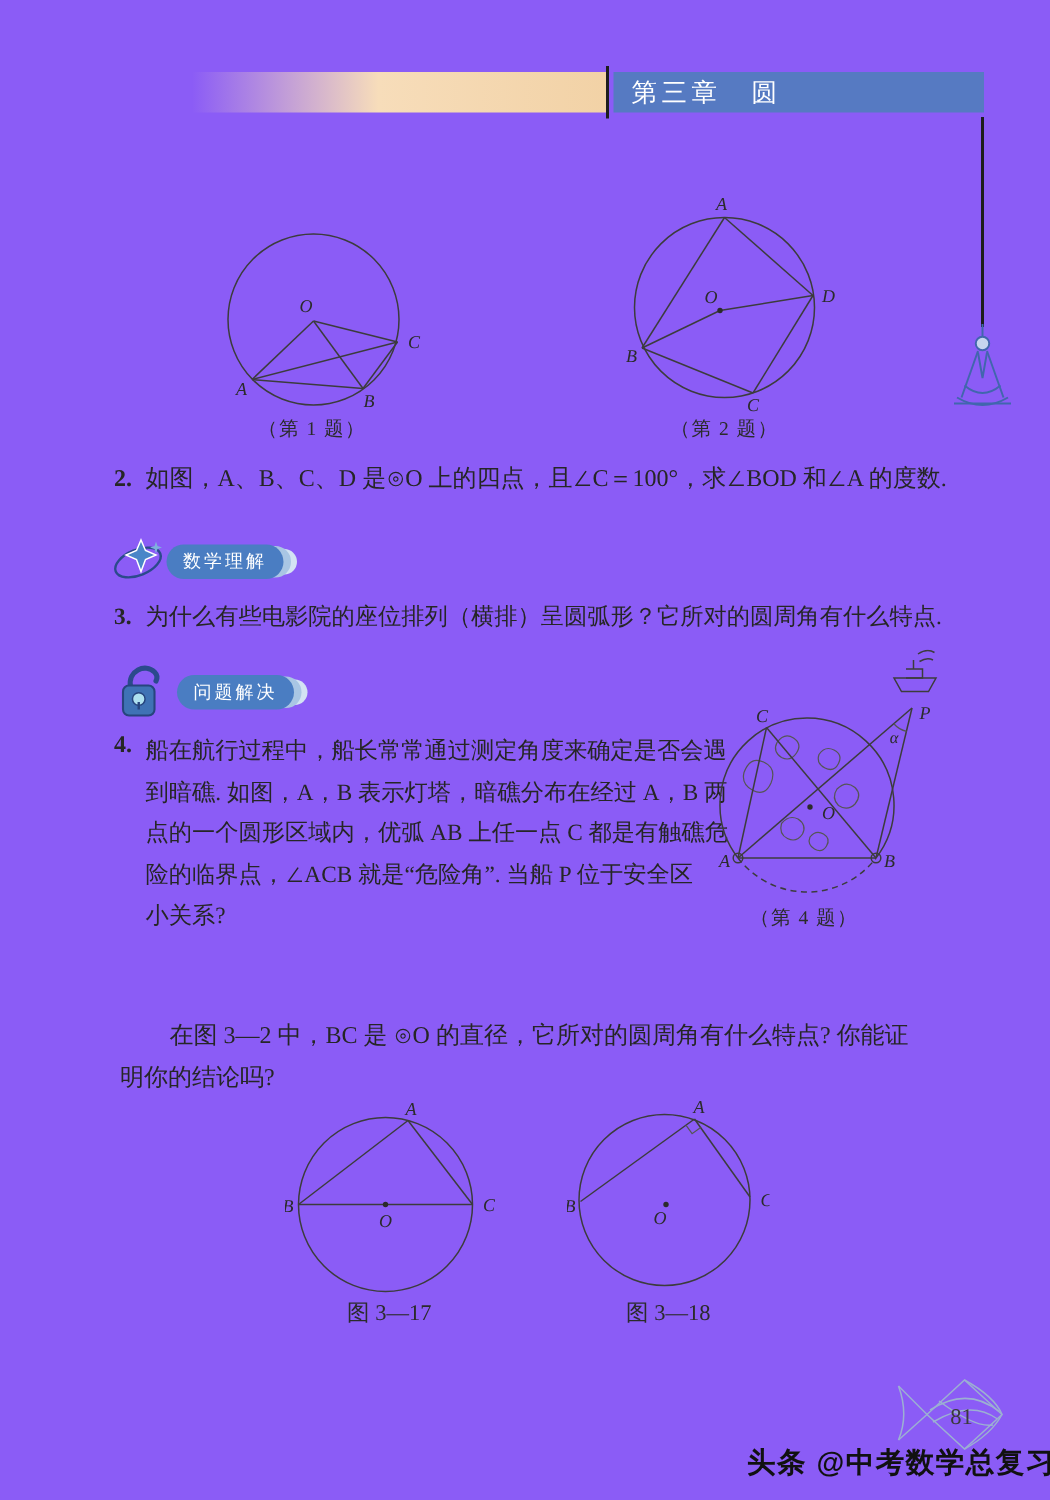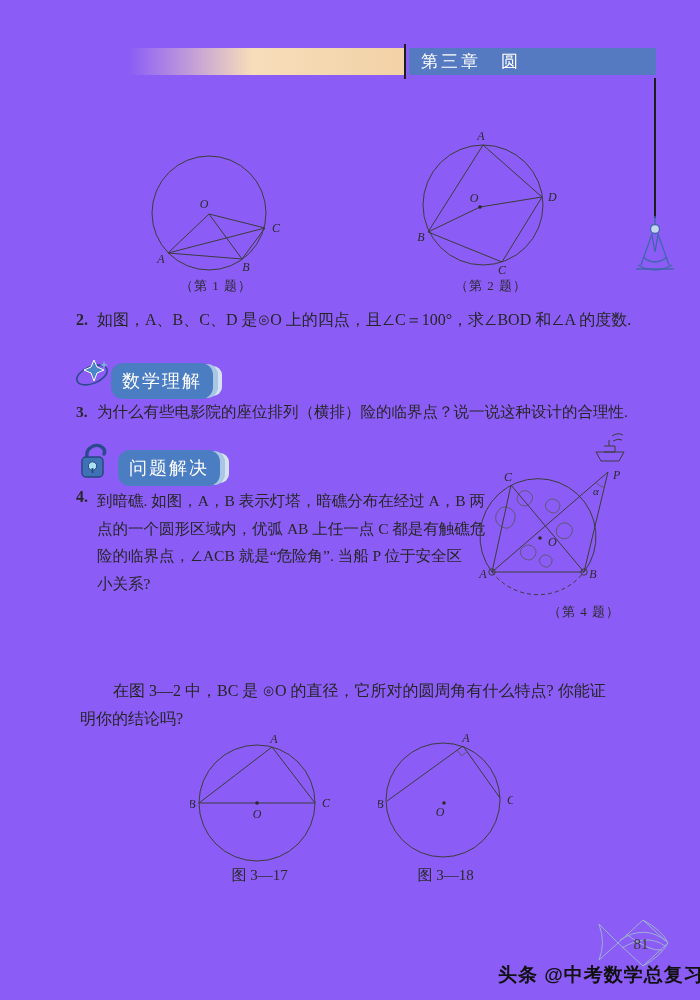--- a/index.html
+++ b/index.html
@@ -14,26 +14,26 @@
   .hdr-divider { left:404px; top:44px; width:2px; height:35px; background:#1d1d1d; }
   .blue-bar { left:409px; top:48px; width:247px; height:27px; background:#567ac2;
     color:#fff; font-family:"Liberation Sans", sans-serif; font-size:17px; letter-spacing:3px;
     display:flex; align-items:center; padding-left:12px; }
   .right-vline { left:654px; top:78px; width:2px; height:140px; background:#1d1d1d; }
 
   
   .prob { display:flex; font-size:16px; line-height:22px; }
   .prob .num { width:21px; font-weight:bold; flex:none; }
   .p4-lines div { white-space:nowrap; }
-  .caption { text-align:right; font-size:13px; letter-spacing:1px; color:#2b2b2b; }
+  .caption { text-align:left; font-size:13px; letter-spacing:1px; color:#2b2b2b; }
   .fig-caption { text-align:center; font-size:15px; color:#2b2b2b; }
 
   
-  .badge-pill { position:absolute; height:36px; background:#4a7dc2; border-radius:12px;
-    color:#fff; font-family:"Liberation Sans", sans-serif; font-size:18px; letter-spacing:2px;
+  .badge-pill { position:absolute; height:23px; background:#4a7dc2; border-radius:12px;
+    color:#fff; font-family:"Liberation Sans", sans-serif; font-size:12px; letter-spacing:2px;
     display:flex; align-items:center; padding:4px 11px;
     box-shadow:6px 0 0 -1px #a9c6e4, 12px 0 0 -3px #d3e3f3; }
 
   .para { font-size:16px; line-height:28px; }
 
   .footer-text { font-family:"Liberation Sans", sans-serif; font-weight:bold;
     font-size:19px; color:#111; letter-spacing:1px; white-space:nowrap; }
 
   svg text.pt { font-family:"Liberation Serif", serif; font-style:italic; font-size:12px; fill:#2b2b2b; }
   svg text.small { font-size:11px; }
@@ -110,35 +110,36 @@
     <ellipse cx="19" cy="18" rx="16" ry="8.5" transform="rotate(-22 19 18)" fill="none" stroke="#2b4a8c" stroke-width="1.6"></ellipse>
     <path d="M21,3 L24,10 L31,13 L24,16 L21,24 L18,16 L11,13 L18,10 Z" fill="#4a86c8" stroke="#ffffff" stroke-width="1"></path>
     <path d="M31,4 L32,7 L35,8 L32,9 L31,12 L30,9 L27,8 L30,7 Z" fill="#7fb0dd"></path>
   </svg>
   <div class="badge-pill" style="left:111px; top:363px;">
     <span>数学理解</span>
   </div>
 
   <div class="abs prob" style="left:76px; top:401px; width:575px; font-size:15.5px;">
     <span class="num">3.</span>
-    <span>为什么有些电影院的座位排列（横排）险的临界点？说一说这种设计的合理性.</span>
+    <span>为什么有些电影院的座位排列（横排）呈圆弧形？它所对的圆周角有什么特点.</span>
   </div>
 
   <svg class="abs" style="left:78px; top:439px;" width="32" height="42" viewBox="0 0 32 42">
     <path d="M9,19 C7,8 19,3 25,9 C27,11 27,13 26,15" fill="none" stroke="#2b4a8c" stroke-width="3.4" stroke-linecap="round"></path>
     <rect x="4" y="18" width="21" height="20" rx="4" fill="#3f72b5" stroke="#27457e" stroke-width="1.4"></rect>
     <circle cx="14.5" cy="27" r="4.2" fill="#aee0ef" stroke="#27457e" stroke-width="1"></circle>
     <line x1="14.5" y1="29" x2="14.5" y2="34" stroke="#27457e" stroke-width="1.6"></line>
   </svg>
   <div class="badge-pill" style="left:118px; top:450px;">
     <span>问题解决</span>
   </div>
 
   <div class="abs" style="left:76px; top:488px; width:21px; font-weight:bold; font-size:16px;">4.</div>
   <div class="abs p4-lines" style="left:97px; top:487px; width:380px; font-size:15.5px; line-height:27.6px;">
+    <div>船在航行过程中，船长常常通过测定角度来确定是否会遇</div>
     <div>到暗礁. 如图，A，B 表示灯塔，暗礁分布在经过 A，B 两</div>
     <div>点的一个圆形区域内，优弧 AB 上任一点 C 都是有触礁危</div>
     <div>险的临界点，∠ACB 就是“危险角”. 当船 P 位于安全区</div>
     <div>小关系?</div>
   </div>
 
   <svg class="abs" style="left:473px; top:433px;" width="160" height="168" viewBox="473 433 160 168">
 
     <path d="M492,572 A58,58 0 1 1 584,572" class="ln"></path>
     <path d="M492,572 A58,58 0 0 0 584,572" class="ln" stroke-dasharray="4 3"></path>

